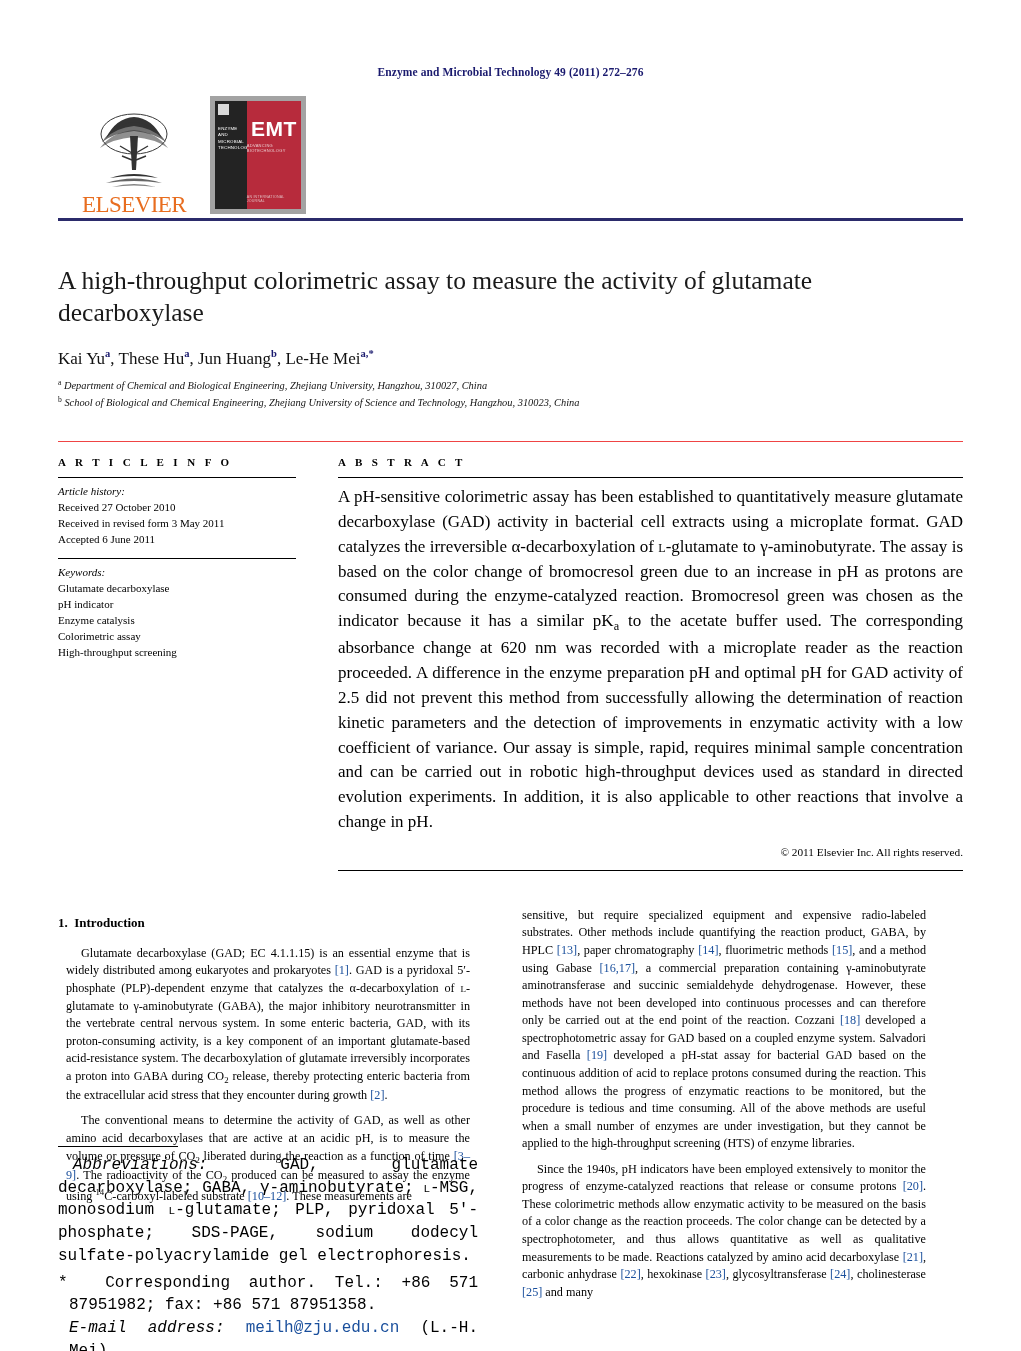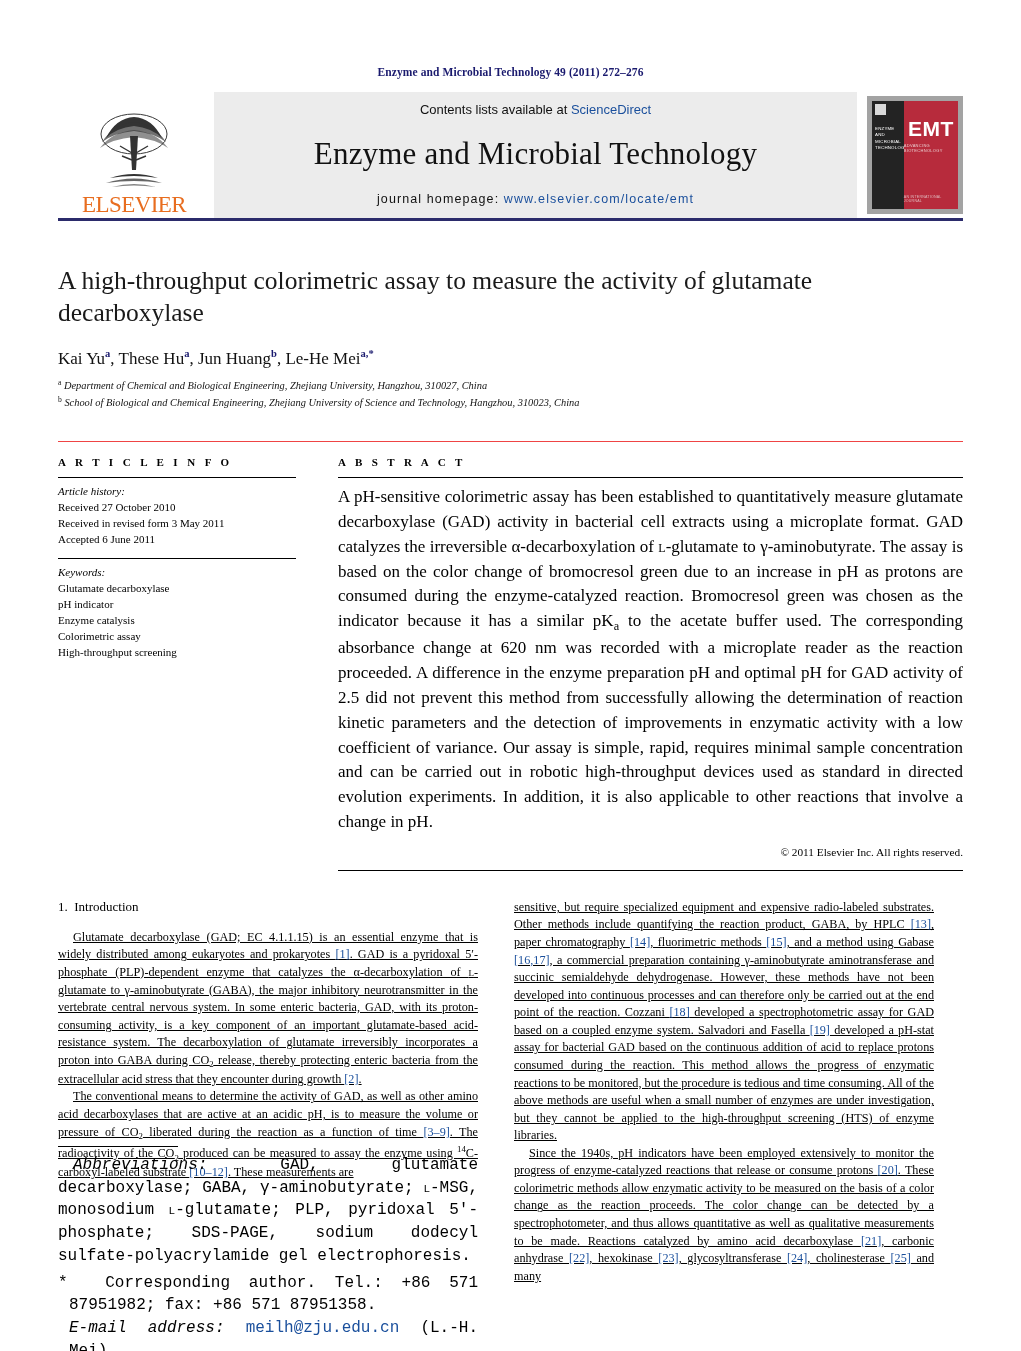--- a/index.html
+++ b/index.html
@@ -247,33 +247,32 @@
     display: flex;
     gap: 36px;
   }
   .bcol {
     width: 420px;
     flex: 0 0 420px;
     position: relative;
   }
   .sec-title {
     font-family: "Liberation Serif", serif;
-    font-weight: normal;
+    font-weight: bold;
     font-size: 13px;
-    margin: 0 0 14px 0;
+    margin: 16px 0 14px 0;
   }
   p.body-text {
     font-family: "Liberation Serif", serif;
     font-size: 12.2px;
     line-height: 1.44;
     text-align: justify;
-    margin: 0;
+    margin: 8px;
     text-indent: 15px;
     hyphens: none;
-    text-decoration: underline;
   }
   p.body-text.cont { text-indent: 0; }
   .ref { color: #1a4f9c; }
 
   
   .footnotes {
     position: absolute;
     left: 0;
     bottom: 0;
     width: 420px;
@@ -323,29 +322,20 @@
           <path d="M44 28 L46 62 L50 62 L52 28 Z"></path>
           <path d="M46 45 L34 38 M50 45 L62 38 M46 52 L36 48 M50 52 L60 48" stroke="#333" stroke-width="1.4" fill="none"></path>
           <path d="M24 70 Q48 62 72 70 Q48 66 24 70 Z"></path>
           <path d="M20 75 Q48 66 76 75 Q48 71 20 75 Z" opacity="0.75"></path>
           <path d="M26 79 Q48 73 70 79 Q48 76 26 79 Z" opacity="0.6"></path>
         </g>
       </svg>
       <div class="elsevier-word">ELSEVIER</div>
     </div>
 
-    <div class="banner">
-      <div class="banner-top">
-        <span>Contents lists available at </span><span class="sciencedirect">ScienceDirect</span>
-      </div>
-      <div class="journal-title">Enzyme and Microbial Technology</div>
-      <div class="banner-bottom">
-        <span>journal homepage: </span><span class="homepage-url">www.elsevier.com/locate/emt</span>
-      </div>
-    </div>
 
     <div class="cover">
       <div class="cover-left">
         <div class="cover-badge"></div>
         <div>ENZYME AND MICROBIAL TECHNOLOGY</div>
       </div>
       <div class="cover-right">
         <div class="cover-emt">EMT</div>
         <div class="cover-sub">ADVANCING BIOTECHNOLOGY</div>
         <div class="cover-foot">AN INTERNATIONAL JOURNAL</div>

